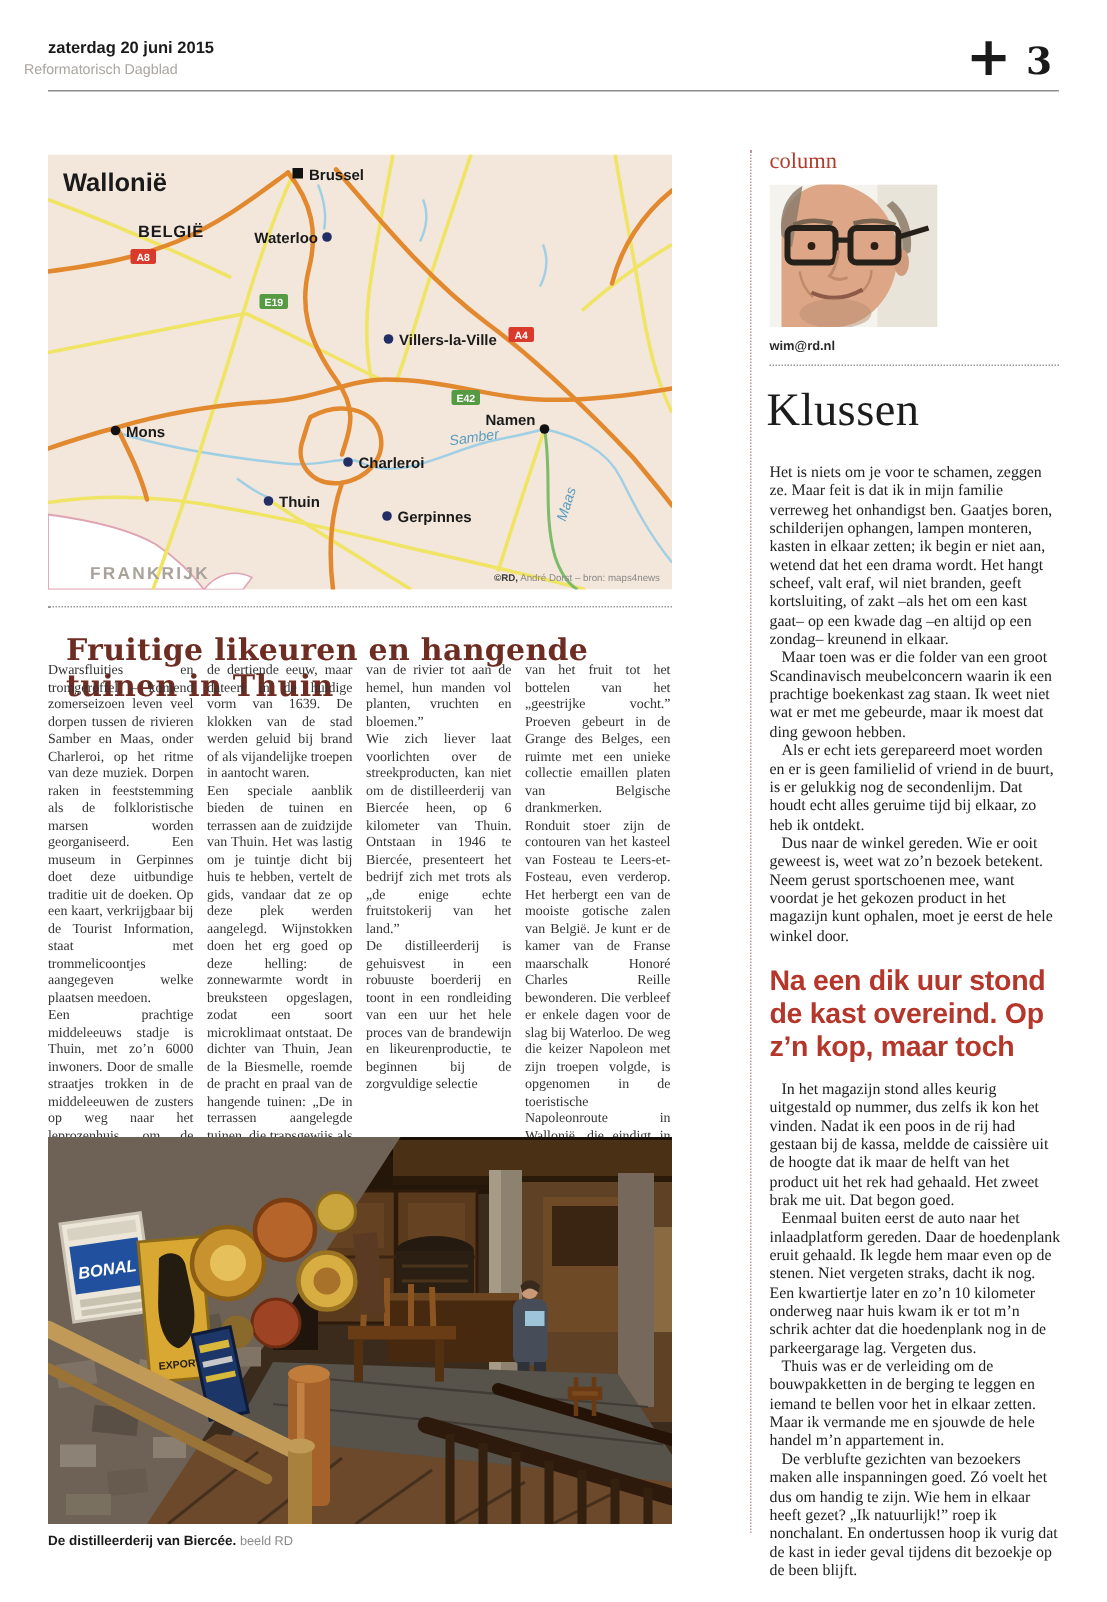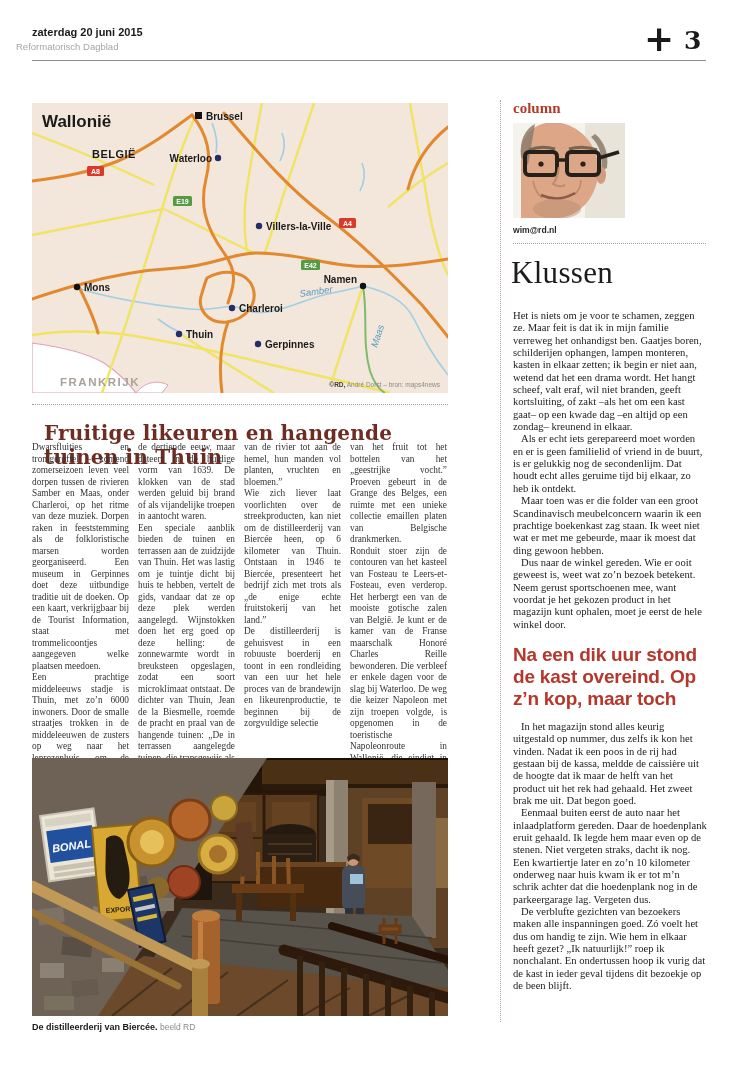--- a/index.html
+++ b/index.html
@@ -32,21 +32,21 @@
   .photo-wrap{position:absolute;left:32px;top:758px;width:416px;height:258px;}
   .photo-caption{position:absolute;left:32px;top:1022px;width:416px;font-size:9px;color:#1a1a1a;}
   .photo-caption .cap-bold{font-weight:bold;}
   .photo-caption .cap-credit{font-weight:normal;color:#8a8a8a;font-size:8.5px;}
 
   
   .vsep{position:absolute;left:500px;top:100px;height:922px;border-left:1.5px dotted #b79a96;}
 
   
   .col-kicker{position:absolute;left:513px;top:100px;font-family:"Liberation Serif", serif;
-              font-weight:bold;font-size:15px;color:#b23b2b;}
+              font-weight:normal;font-size:15px;color:#b23b2b;}
   .col-photo{position:absolute;left:513px;top:123px;width:112px;height:95px;}
   .col-email{position:absolute;left:513px;top:225px;font-size:8.6px;font-weight:bold;color:#2a2a2a;cursor:pointer;}
   .col-rule{position:absolute;left:513px;top:243px;width:193px;border-top:1.5px dotted #9a9a9a;}
   .col-title{position:absolute;left:511px;top:255px;font-family:"Liberation Serif", serif;
              font-size:31px;font-weight:normal;color:#1c1c1c;letter-spacing:.3px;}
   .col-body{position:absolute;left:513px;top:310px;width:194px;
             font-family:"Liberation Serif", serif;font-size:10.6px;line-height:12.35px;color:#222;}
   .col-body p{margin:0;}
   .col-body p + p{text-indent:8px;}
   .pullquote{font-family:"Liberation Sans", sans-serif;font-weight:bold;color:#b5372b;
@@ -356,22 +356,23 @@
       <ellipse cx="44" cy="86" rx="24" ry="10" fill="#b98e72" opacity="0.5"></ellipse>
     </svg>
   </div>
 
   <div class="col-email">wim@rd.nl</div>
   <div class="col-rule"></div>
   <div class="col-title">Klussen</div>
 
   <div class="col-body">
     <p>Het is niets om je voor te schamen, zeggen ze. Maar feit is dat ik in mijn familie verreweg het onhandigst ben. Gaatjes boren, schilderijen ophangen, lampen monteren, kasten in elkaar zetten; ik begin er niet aan, wetend dat het een drama wordt. Het hangt scheef, valt eraf, wil niet branden, geeft kortsluiting, of zakt –als het om een kast gaat– op een kwade dag –en altijd op een zondag– kreunend in elkaar.</p>
+    <p>Maar toen was er die folder van een groot Scandinavisch meubelconcern waarin ik een prachtige boekenkast zag staan. Ik weet niet wat er met me gebeurde, maar ik moest dat ding gewoon hebben.</p>
     <p>Als er echt iets gerepareerd moet worden en er is geen familielid of vriend in de buurt, is er gelukkig nog de secondenlijm. Dat houdt echt alles geruime tijd bij elkaar, zo heb ik ontdekt.</p>
-    <p>Maar toen was er die folder van een groot Scandinavisch meubelconcern waarin ik een prachtige boekenkast zag staan. Ik weet niet wat er met me gebeurde, maar ik moest dat ding gewoon hebben.</p>
     <p>Dus naar de winkel gereden. Wie er ooit geweest is, weet wat zo’n bezoek betekent. Neem gerust sportschoenen mee, want voordat je het gekozen product in het magazijn kunt ophalen, moet je eerst de hele winkel door.</p>
     <p class="pullquote">Na een dik uur stond de kast overeind. Op z’n kop, maar toch</p>
     <p>In het magazijn stond alles keurig uitgestald op nummer, dus zelfs ik kon het vinden. Nadat ik een poos in de rij had gestaan bij de kassa, meldde de caissière uit de hoogte dat ik maar de helft van het product uit het rek had gehaald. Het zweet brak me uit. Dat begon goed.</p>
     <p>Eenmaal buiten eerst de auto naar het inlaadplatform gereden. Daar de hoedenplank eruit gehaald. Ik legde hem maar even op de stenen. Niet vergeten straks, dacht ik nog. Een kwartiertje later en zo’n 10 kilometer onderweg naar huis kwam ik er tot m’n schrik achter dat die hoedenplank nog in de parkeergarage lag. Vergeten dus.</p>
+    <p>Thuis was er de verleiding om de bouwpakketten in de berging te leggen en iemand te bellen voor het in elkaar zetten. Maar ik vermande me en sjouwde de hele handel m’n appartement in.</p>
     <p>De verblufte gezichten van bezoekers maken alle inspanningen goed. Zó voelt het dus om handig te zijn. Wie hem in elkaar heeft gezet? „Ik natuurlijk!” roep ik nonchalant. En ondertussen hoop ik vurig dat de kast in ieder geval tijdens dit bezoekje op de been blijft.</p>
   </div>
 
 </div>
 
 </body></html>

